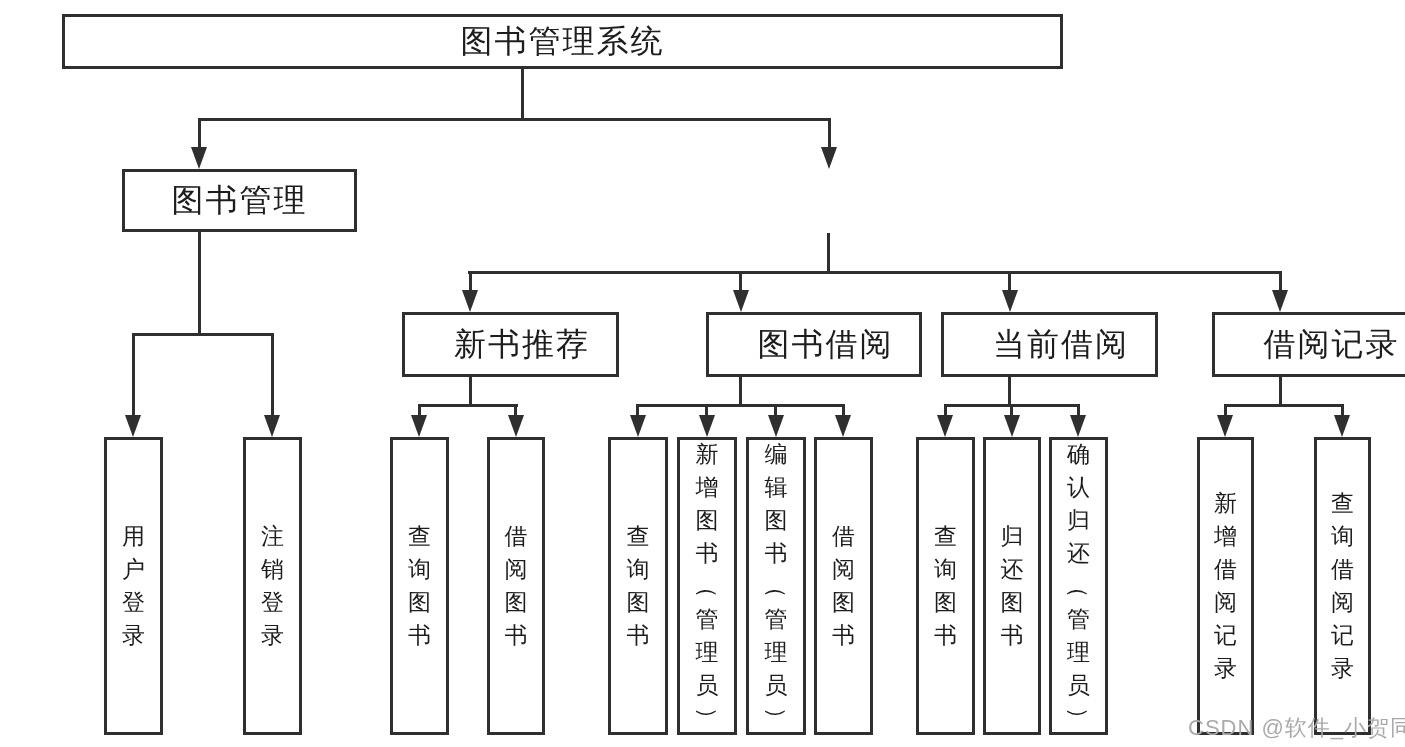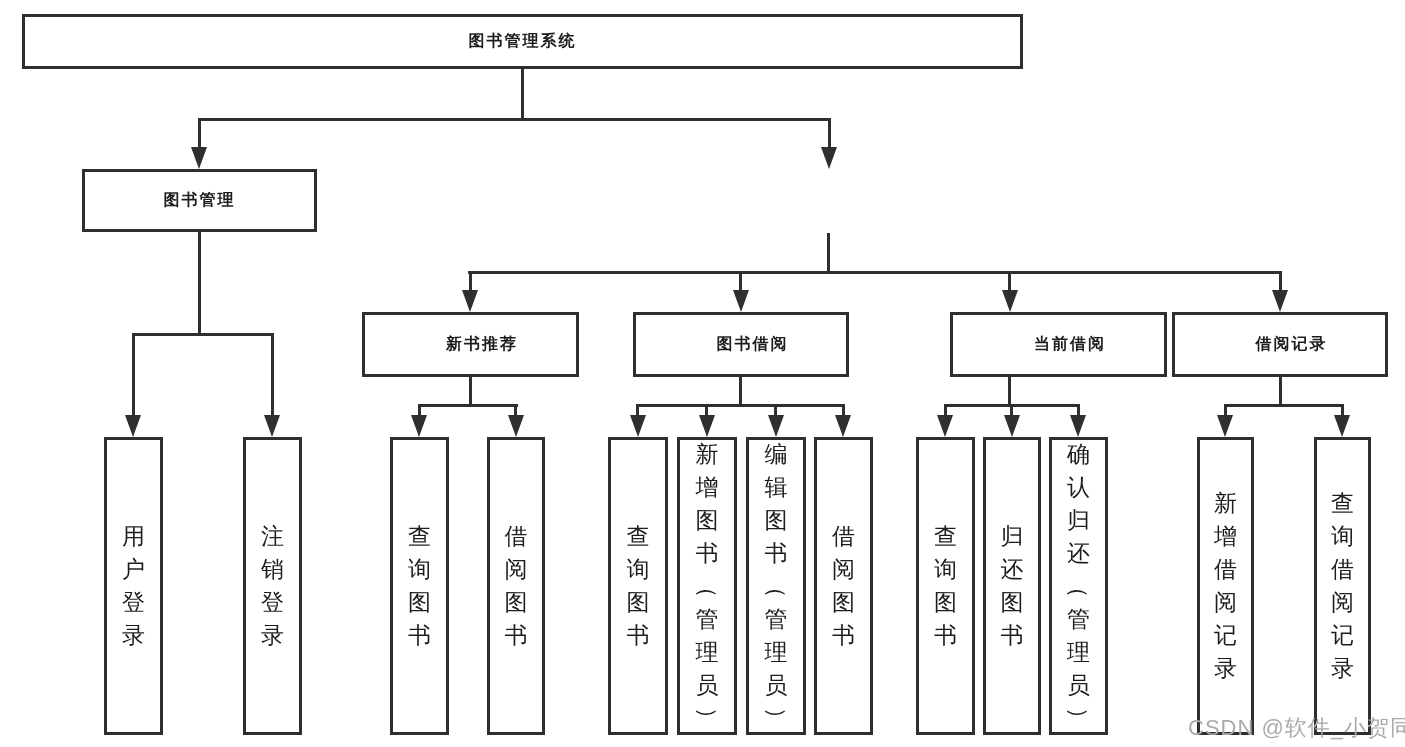--- a/index.html
+++ b/index.html
@@ -19,21 +19,21 @@
   .node{
     position:absolute;
     box-sizing:border-box;
     background:#fff;
     border:3px solid var(--border);
     display:flex;
     align-items:center;
     justify-content:center;
     color:var(--text);
   }
-  .h-node{font-size:16px;letter-spacing:2px;font-weight:700;}
+  .h-node{font-size:32px;letter-spacing:2px;font-weight:400;margin-left:40px;}
   .mid{top:312px;height:65px;padding-left:23px;}
   .leaf{
     top:437px;height:298px;
     flex-direction:column;
   }
   .vchar{
     display:block;
     height:33px;line-height:33px;
     font-size:23px;
     text-align:center;
@@ -68,25 +68,25 @@
 
   <div class="node h-node" style="left:82px;top:169px;width:235px;height:63px">
     <span>图书管理</span>
   </div>
 
 
   <div class="node h-node mid" style="left:362px;width:217px">
     <span>新书推荐</span>
   </div>
 
-  <div class="node h-node mid" style="left:633px;width:216px">
+  <div class="node h-node mid" style="left:666px;width:216px">
     <span>图书借阅</span>
   </div>
 
-  <div class="node h-node mid" style="left:950px;width:217px">
+  <div class="node h-node mid" style="left:901px;width:217px">
     <span>当前借阅</span>
   </div>
 
   <div class="node h-node mid" style="left:1172px;width:216px">
     <span>借阅记录</span>
   </div>
 
   <div class="node leaf" style="left:104px;width:59px">
       <span class="vchar">用</span>
       <span class="vchar">户</span>

